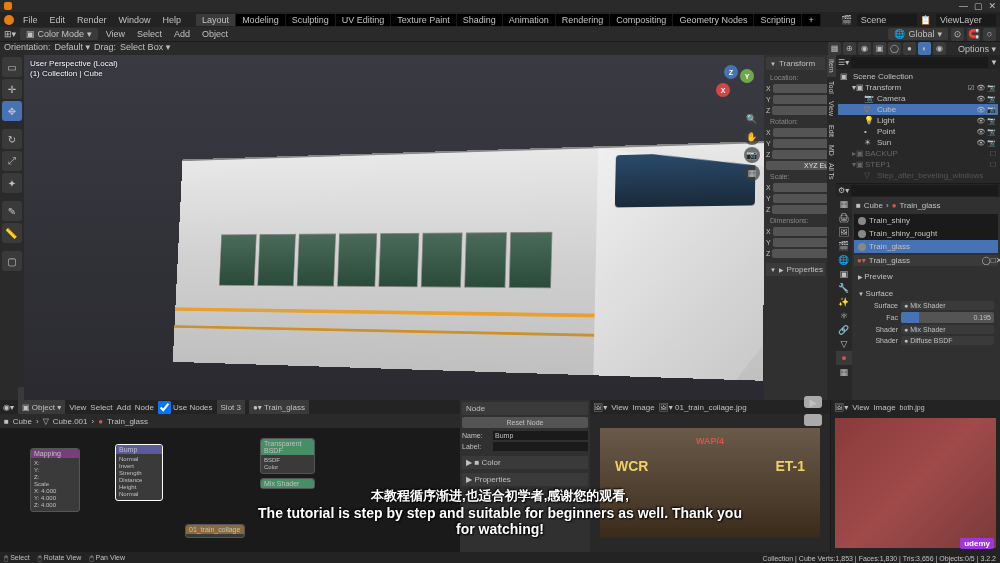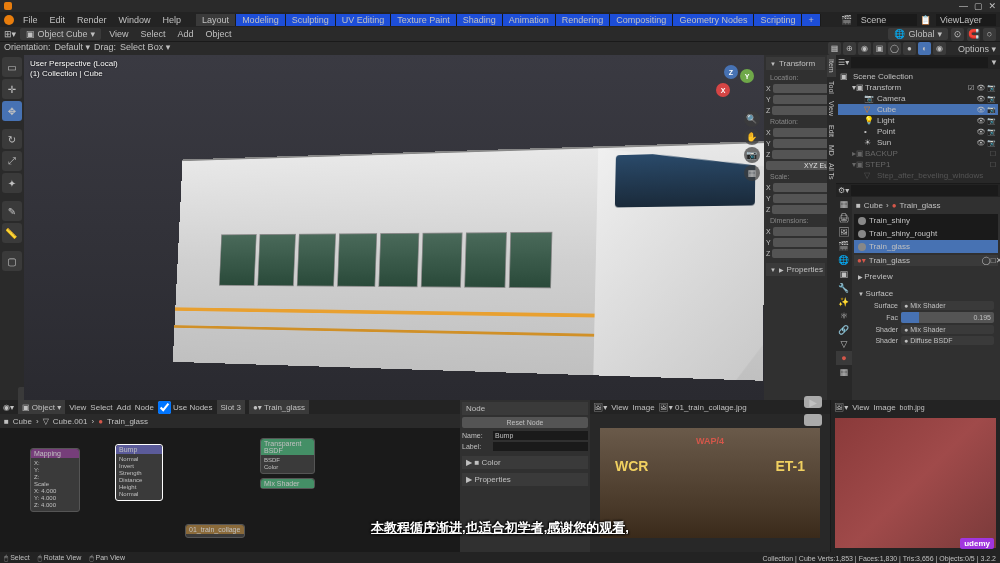--- a/index.html
+++ b/index.html
@@ -9,21 +9,21 @@
 .titlebar { height: 12px; background: #2a2a2a; display: flex; align-items: center; padding: 0 4px; font-size: 8px; }
 .titlebar .logo { width: 8px; height: 8px; background: #e87d0d; border-radius: 2px; margin-right: 4px; }
 .titlebar .win-controls { margin-left: auto; display: flex; gap: 6px; }
 .titlebar .win-controls span { font-size: 9px; cursor: pointer; }
 
 
 .topmenu { height: 15px; background: #232323; display: flex; align-items: center; padding: 0 4px; font-size: 9px; gap: 2px; }
 .topmenu .blender-icon { width: 10px; height: 10px; background: #e87d0d; border-radius: 50%; margin-right: 2px; }
 .topmenu .menuitem { padding: 1px 5px; cursor: pointer; }
 .topmenu .tabs { display: flex; margin-left: 8px; gap: 0; }
-.topmenu .tab { padding: 1px 6px; background: #1d4ed8; cursor: pointer; border-right: 1px solid #1a1a1a; }
+.topmenu .tab { padding: 1px 6px; background: #000000; cursor: pointer; border-right: 1px solid #1a1a1a; }
 .topmenu .tab.active { background: #3a3a3a; }
 .topmenu .right { margin-left: auto; display: flex; gap: 4px; align-items: center; }
 .topmenu .scene-input { background: #1a1a1a; border: none; color: #c0c0c0; padding: 1px 4px; font-size: 9px; width: 60px; }
 
 
 .secondbar { height: 14px; background: #2a2a2a; display: flex; align-items: center; padding: 0 4px; font-size: 9px; gap: 4px; }
 .secondbar .mode-dropdown { background: #3a3a3a; padding: 1px 6px; border-radius: 2px; display: flex; align-items: center; gap: 3px; }
 .secondbar .menuitem { padding: 1px 4px; cursor: pointer; }
 .thirdbar { height: 14px; background: #2a2a2a; display: flex; align-items: flex-start; padding: 0 4px; font-size: 9px; gap: 4px; border-top: 1px solid #1a1a1a; }
 .thirdbar .right { margin-left: auto; display: flex; gap: 2px; align-items: center; }
@@ -134,21 +134,21 @@
 
 .image-editor2 { flex: 0 0 170px; display: flex; flex-direction: column; border-left: 1px solid #1a1a1a; }
 .ref-image2 { flex: 1; background: linear-gradient(135deg, #8a3a3a 0%, #a04a4a 50%, #7a3a3a 100%); margin: 4px; }
 
 
 .statusbar { height: 12px; background: #232323; display: flex; align-items: center; padding: 0 4px; font-size: 7px; }
 .statusbar .left-hints { display: flex; gap: 8px; }
 .statusbar .right-stats { margin-left: auto; }
 
 
-.subtitles { position: absolute; bottom: 26px; left: 50%; transform: translateX(-50%); text-align: center; color: #fff; font-weight: bold; text-shadow: 1px 1px 2px #000, -1px -1px 2px #000; text-decoration: underline; }
+.subtitles { position: absolute; bottom: 26px; left: 50%; transform: translateX(-50%); text-align: center; color: #fff; font-weight: bold; text-shadow: 1px 1px 2px #000, -1px -1px 2px #000; }
 .subtitles .zh { font-size: 13px; }
 .subtitles .en { font-size: 14px; }
 
 .udemy-badge { position: absolute; bottom: 14px; right: 6px; background: rgba(164,53,240,0.9); color: #fff; padding: 1px 4px; font-size: 8px; font-weight: bold; border-radius: 2px; }
 .youtube-badge { position: absolute; top: 396px; right: 178px; width: 18px; height: 12px; background: #aaa; border-radius: 3px; display: flex; align-items: center; justify-content: center; }
 .youtube-badge2 { position: absolute; top: 414px; right: 178px; width: 18px; height: 12px; background: #aaa; border-radius: 3px; }
 </style>
 </head>
 <body>
 
@@ -187,21 +187,21 @@
     <input class="scene-input" value="Scene" style="">
     <span>📋</span>
     <input class="scene-input" value="ViewLayer" style="">
   </div>
 </div>
 
 <div class="secondbar">
   <span>⊞▾</span>
   <span class="mode-dropdown">
     <span>▣</span>
-    <span>Object Cube</span>
+    <span>Color Mode</span>
     <span>▾</span>
   </span>
   <span class="menuitem">View</span>
   <span class="menuitem">Select</span>
   <span class="menuitem">Add</span>
   <span class="menuitem">Object</span>
   <div style="margin-left:auto; display:flex; gap:3px; align-items:center;">
     <span class="mode-dropdown">🌐 <span>Global</span> ▾</span>
     <span class="icon-btn" style="width:13px;height:13px;background:#3a3a3a;border-radius:2px;display:inline-flex;align-items:center;justify-content:center;">⊙</span>
     <span class="icon-btn" style="width:13px;height:13px;background:#3a3a3a;border-radius:2px;display:inline-flex;align-items:center;justify-content:center;">🧲</span>
@@ -619,17 +619,18 @@
   <div class="left-hints">
     <span>🖱 <span>Select</span></span>
     <span>🖱 <span>Rotate View</span></span>
     <span>🖱 <span>Pan View</span></span>
   </div>
   <div class="right-stats">Collection | Cube    Verts:1,853 | Faces:1,830 | Tris:3,656 | Objects:0/5 | 3.2.2</div>
 </div>
 
 <div class="subtitles">
   <div class="zh">本教程循序渐进,也适合初学者,感谢您的观看,</div>
+  <div class="en">The tutorial is step by step and suitable for beginners as well. Thank you for watching!</div>
 </div>
 
 <div class="udemy-badge">udemy</div>
 <div class="youtube-badge">▶</div>
 <div class="youtube-badge2"></div>
 
 </body></html>

